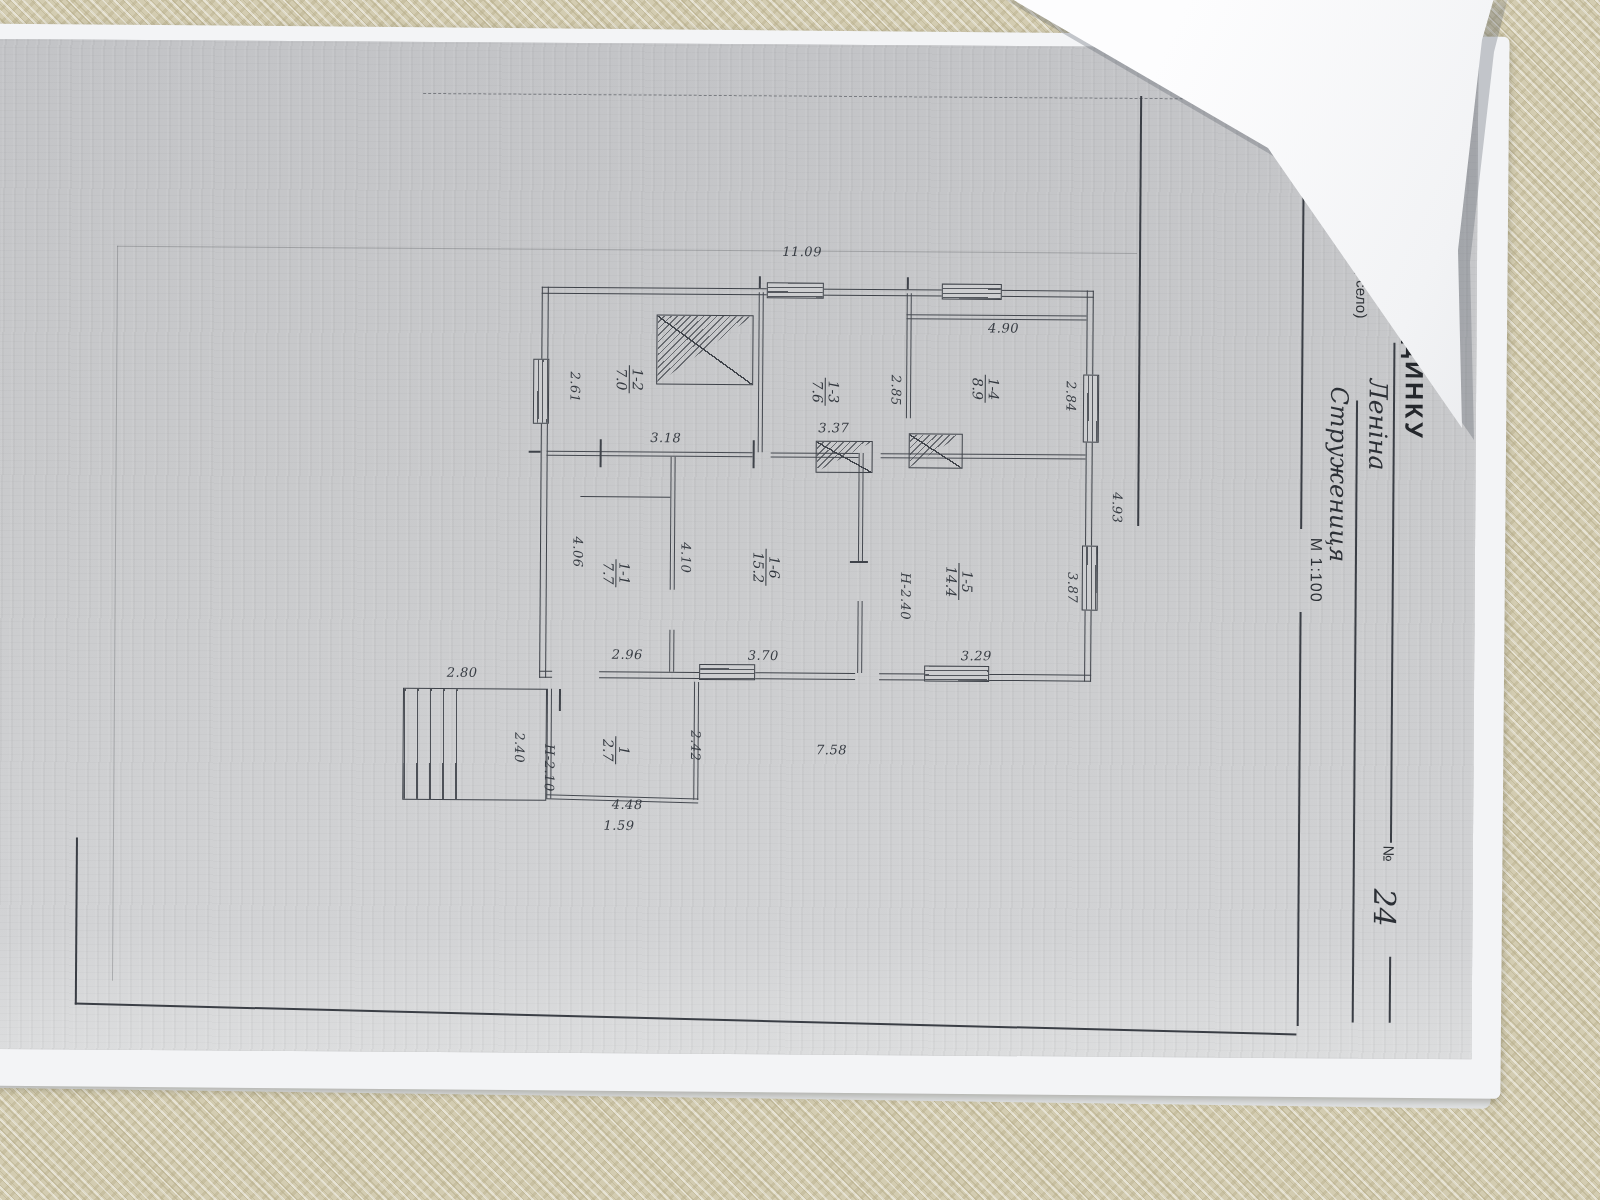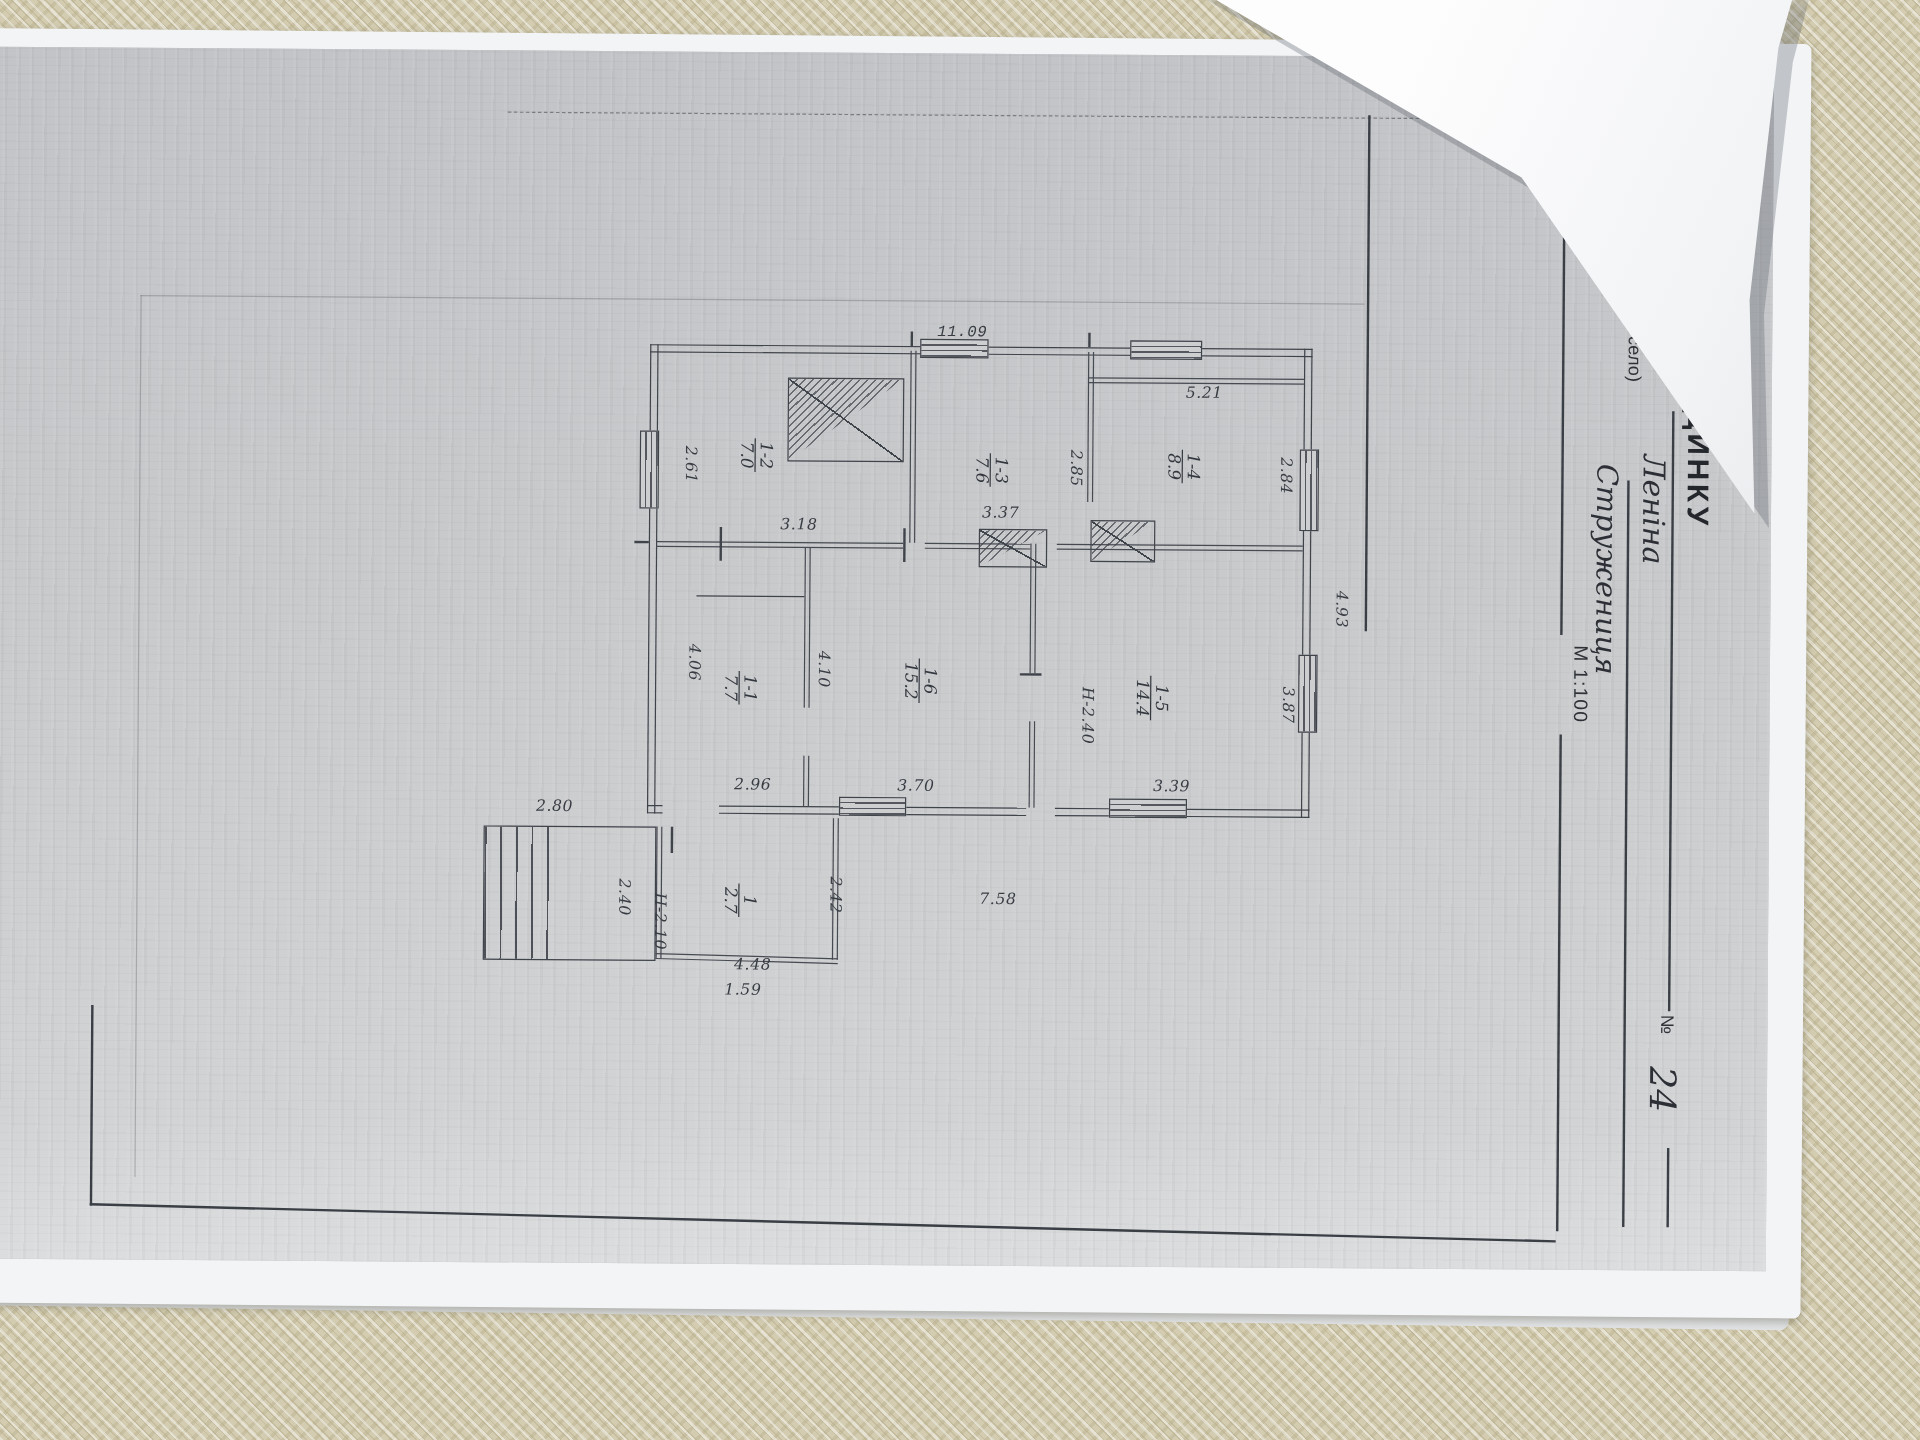--- a/index.html
+++ b/index.html
@@ -159,27 +159,27 @@
     </div>
     <div class="rlabel" style="left:959px;top:580px;">
       <span class="num">1-5</span>
       <span class="area">14.4</span>
     </div>
     <div class="rlabel" style="left:617px;top:751px;">
       <span class="num">1</span>
       <span class="area">2.7</span>
     </div>
 
-    <div class="dim" style="left:800px;top:276px;font-family:Liberation Mono, monospace;">11.09</div>
-    <div class="dim" style="left:1002px;top:326px;">5.21</div>
+    <div class="dim" style="left:800px;top:251px;">11.09</div>
+    <div class="dim" style="left:1002px;top:326px;">4.90</div>
     <div class="dim" style="left:665px;top:438px;">3.18</div>
     <div class="dim" style="left:833px;top:427px;">3.37</div>
     <div class="dim" style="left:628px;top:655px;">2.96</div>
     <div class="dim" style="left:764px;top:655px;">3.70</div>
-    <div class="dim" style="left:977px;top:654px;">3.39</div>
+    <div class="dim" style="left:977px;top:654px;">3.29</div>
     <div class="dim" style="left:833px;top:709px;margin-top:40px;">7.58</div>
     <div class="dim" style="left:463px;top:674px;">2.80</div>
     <div class="dim" style="left:629px;top:805px;">4.48</div>
     <div class="dim" style="left:621px;top:826px;">1.59</div>
 
     <div class="dim rot" style="left:574px;top:388px;">2.61</div>
     <div class="dim rot" style="left:895px;top:389px;">2.85</div>
     <div class="dim rot" style="left:1070px;top:394px;">2.84</div>
     <div class="dim rot" style="left:578px;top:553px;">4.06</div>
     <div class="dim rot" style="left:686px;top:558px;">4.10</div>

